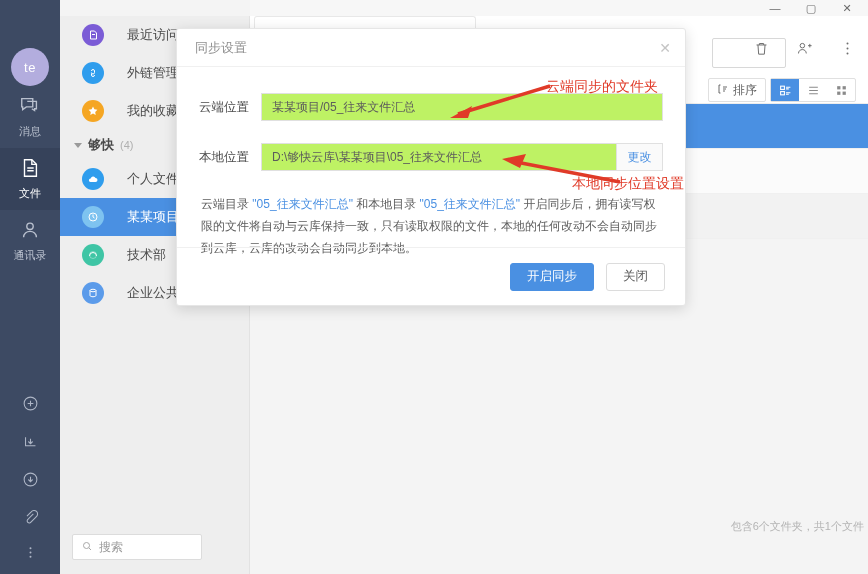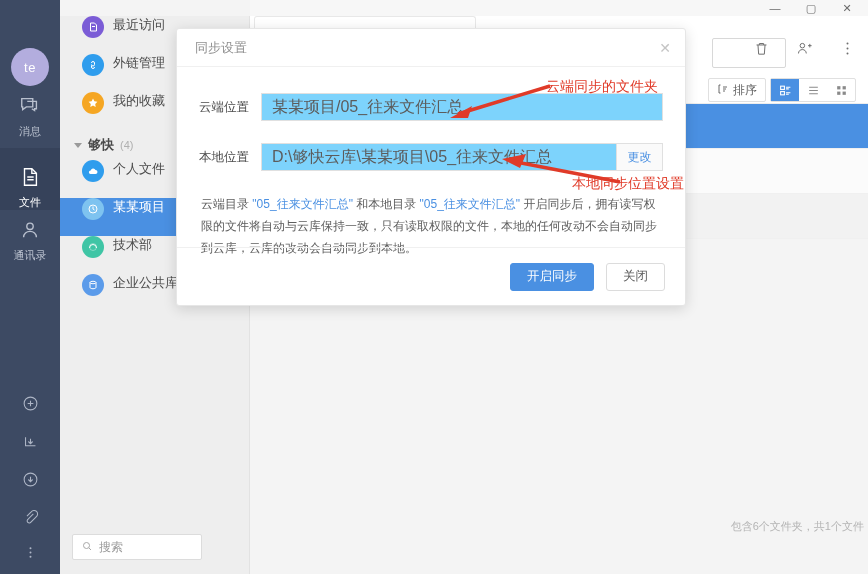--- a/index.html
+++ b/index.html
@@ -17,21 +17,21 @@
   }
   .avatar {
     width: 38px; height: 38px; border-radius: 50%; background: #b3adde;
     color: #ffffff; font-size: 13px; display: flex; align-items: center;
     justify-content: center; margin-top: 48px; letter-spacing: .5px;
   }
   .rail-item {
     width: 60px; height: 62px; display: flex; flex-direction: column;
     align-items: center; justify-content: center; color: #b9c0ce; gap: 3px;
   }
-  .rail-item.active { background: #36425a; color: #ffffff; justify-content: flex-end; }
+  .rail-item.active { background: #36425a; color: #ffffff; }
   .rail-item:first-of-type { margin-top: 26px; }
   .rail-label { font-size: 11px; }
   .rail-spacer { flex: 1; }
   .rail-mini {
     width: 60px; height: 38px; display: flex; align-items: center;
     justify-content: center; color: #aeb6c6;
   }
   .rail-bottom { padding-bottom: 6px; }
 
   
@@ -42,21 +42,21 @@
   .tree-group {
     display: flex; align-items: center; gap: 6px; height: 30px;
     padding: 0 0 0 14px; color: #4a4a4a; font-size: 13px; font-weight: bold;
   }
   .caret {
     width: 0; height: 0; border-left: 4px solid transparent;
     border-right: 4px solid transparent; border-top: 5px solid #9a9a9a;
   }
   .group-count { font-weight: normal; color: #b0b0b0; font-size: 11px; }
   .tree-item {
-    display: flex; align-items: flex-start; gap: 9px; height: 38px;
+    display: flex; align-items: center; gap: 23px; height: 38px;
     padding-left: 22px; font-size: 13px; color: #4b4b4b;
   }
   .tree-item.selected { background: #4a90e2; color: #ffffff; }
   .dot {
     width: 22px; height: 22px; border-radius: 50%; flex: none;
     display: flex; align-items: center; justify-content: center;
     color: #ffffff; font-size: 11px;
   }
   .search-wrap { position: absolute; left: 12px; bottom: 14px; width: 130px; }
   .search-box {
@@ -138,23 +138,23 @@
   .dlg-head {
     height: 38px; display: flex; align-items: center;
     padding: 0 14px 0 18px; border-bottom: 1px solid #f0f0f0;
   }
   .dlg-title { font-size: 13px; color: #909090; flex: 1; }
   .dlg-close { font-size: 14px; color: #c4c4c4; }
   .dlg-body { padding: 26px 22px 0 22px; }
   .field { display: flex; align-items: center; margin-bottom: 22px; }
   .field-label { width: 62px; font-size: 12.5px; color: #4a4a4a; flex: none; }
   .field-input {
-    flex: 1; height: 28px; border: 1px solid #e0e0e0; background: #7dd3fc;
+    flex: 1; height: 28px; border: 1px solid #e0e0e0; background: #bef264;
     display: flex; align-items: center; padding: 0 10px;
-    font-size: 16px; color: #5c5c5c;
+    font-size: 12px; color: #5c5c5c;
   }
   .change-btn {
     width: 46px; height: 28px; border: 1px solid #e0e0e0; border-left: none;
     background: #fafafa; display: flex; align-items: center;
     justify-content: center; font-size: 12px; color: #4a90e2; flex: none;
   }
   .dlg-desc {
     font-size: 12px; color: #5e5e5e; line-height: 1.85; padding: 0 2px;
   }
   .hl { color: #4a90e2; }

